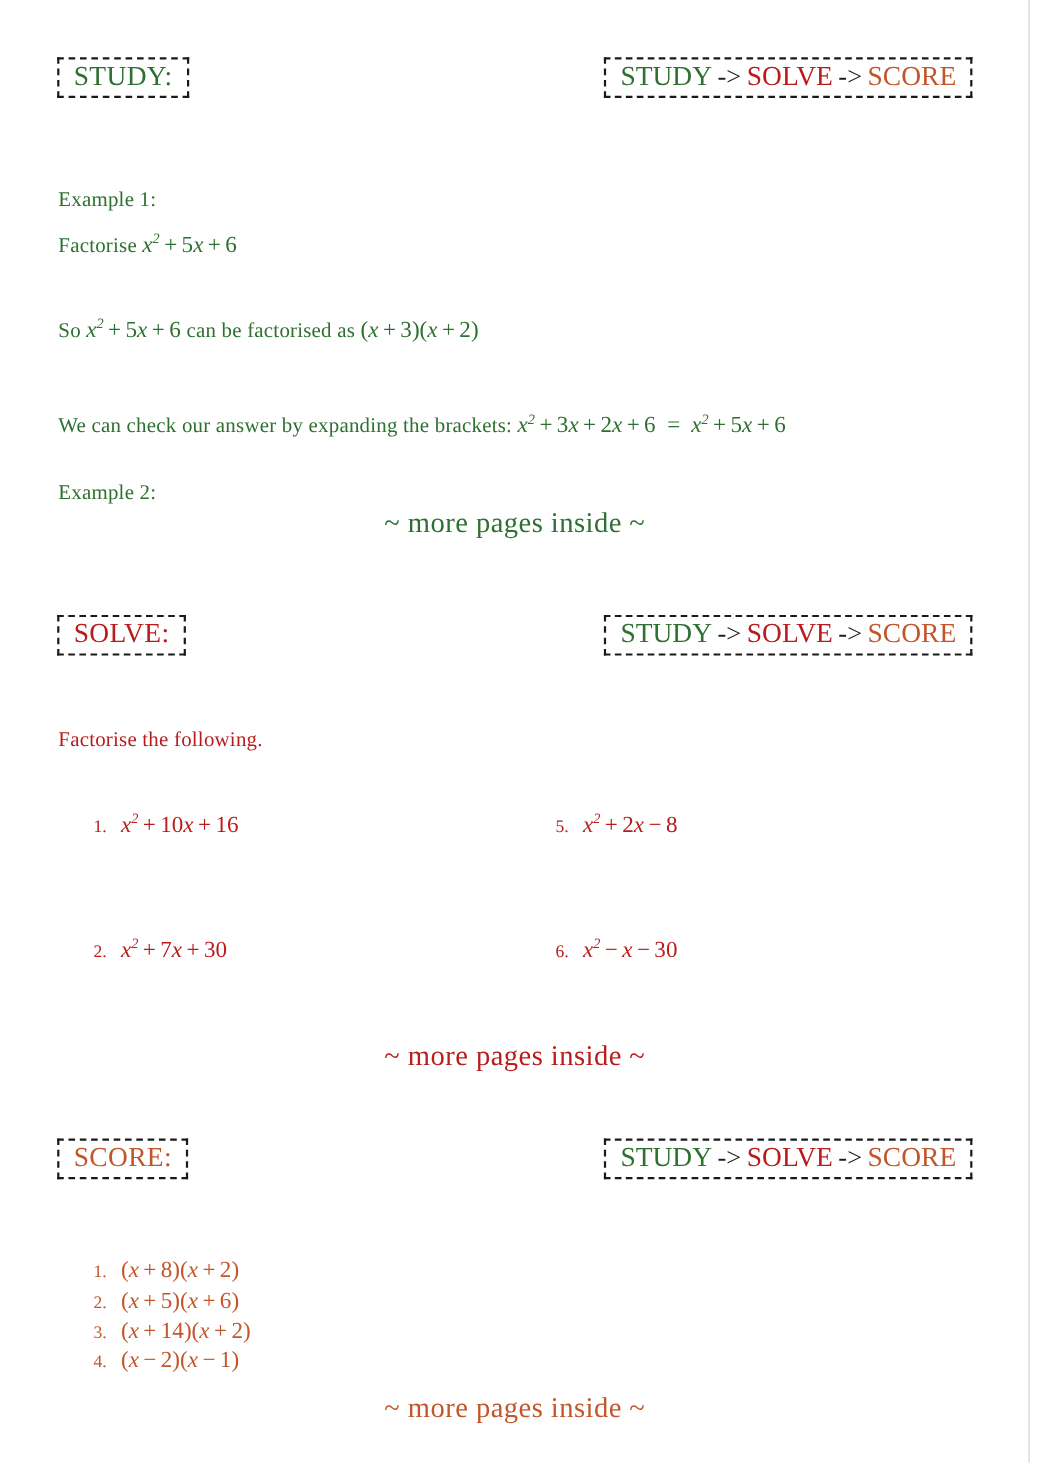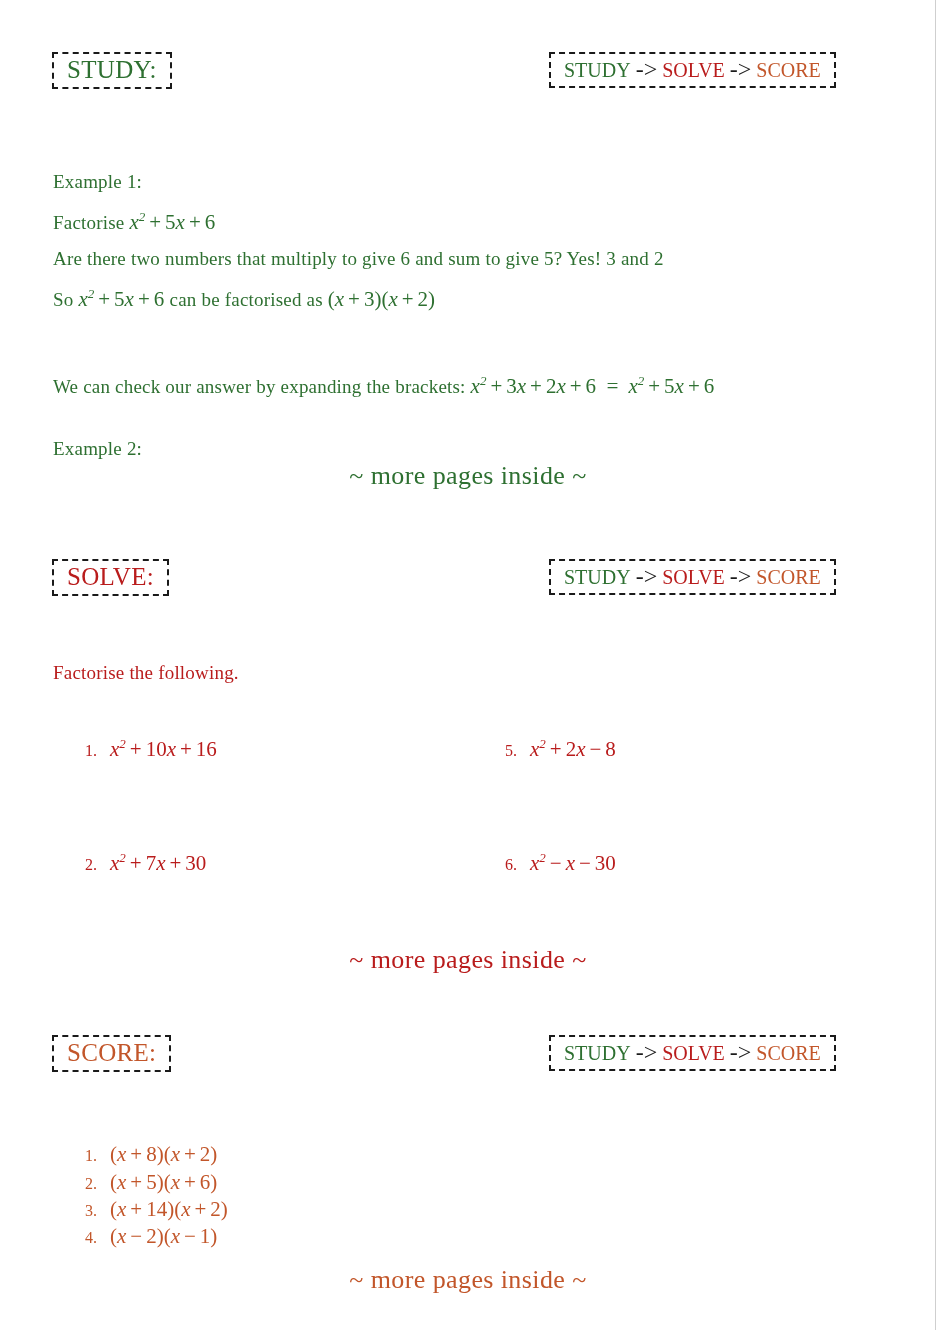--- a/index.html
+++ b/index.html
@@ -38,21 +38,21 @@
     padding: 3px 13px 5px 13px;
     line-height: 1;
     white-space: nowrap;
   }
   .tag-box.left { left: 52px; top: 0; }
   .tag-box.right { left: 549px; top: 0; }
   .tag-label {
     font-size: 25px;
     letter-spacing: .3px;
   }
-  .nav-word { font-size: 20px; }
+  .nav-word { font-size: 25px; }
   .nav-arrow {
     font-size: 24px;
     color: #1a1a1a;
     padding: 0 5px;
   }
   .c-study { color: #2e7031; text-align: center; }
   .c-solve { color: #b91c1c; }
   .c-score { color: #c2562a; }
 
   
@@ -125,21 +125,20 @@
 
   <div class="line ex-head c-study" style="left:53px; top:171px;">Example 1:</div>
 
   <div class="line c-study" style="left:53px; top:210px;">
     <span>Factorise</span>
     <span class="math">
       <span>x</span><sup>2</sup><span class="op">+</span><span class="num">5</span><span>x</span><span class="op">+</span><span class="num">6</span>
     </span>
   </div>
 
-  <div class="line c-study" style="left:53px; top:248px;">Are there two numbers that multiply to give 6 and sum to give 5? Yes! 3 and 2</div>
 
   <div class="line c-study" style="left:53px; top:287px;">
     <span>So</span>
     <span class="math">
       <span>x</span><sup>2</sup><span class="op">+</span><span class="num">5</span><span>x</span><span class="op">+</span><span class="num">6</span>
     </span>
     <span>can be factorised as</span>
     <span class="math">
       <span class="paren">(</span><span>x</span><span class="op">+</span><span class="num">3</span><span class="paren">)(</span><span>x</span><span class="op">+</span><span class="num">2</span><span class="paren">)</span>
     </span>

